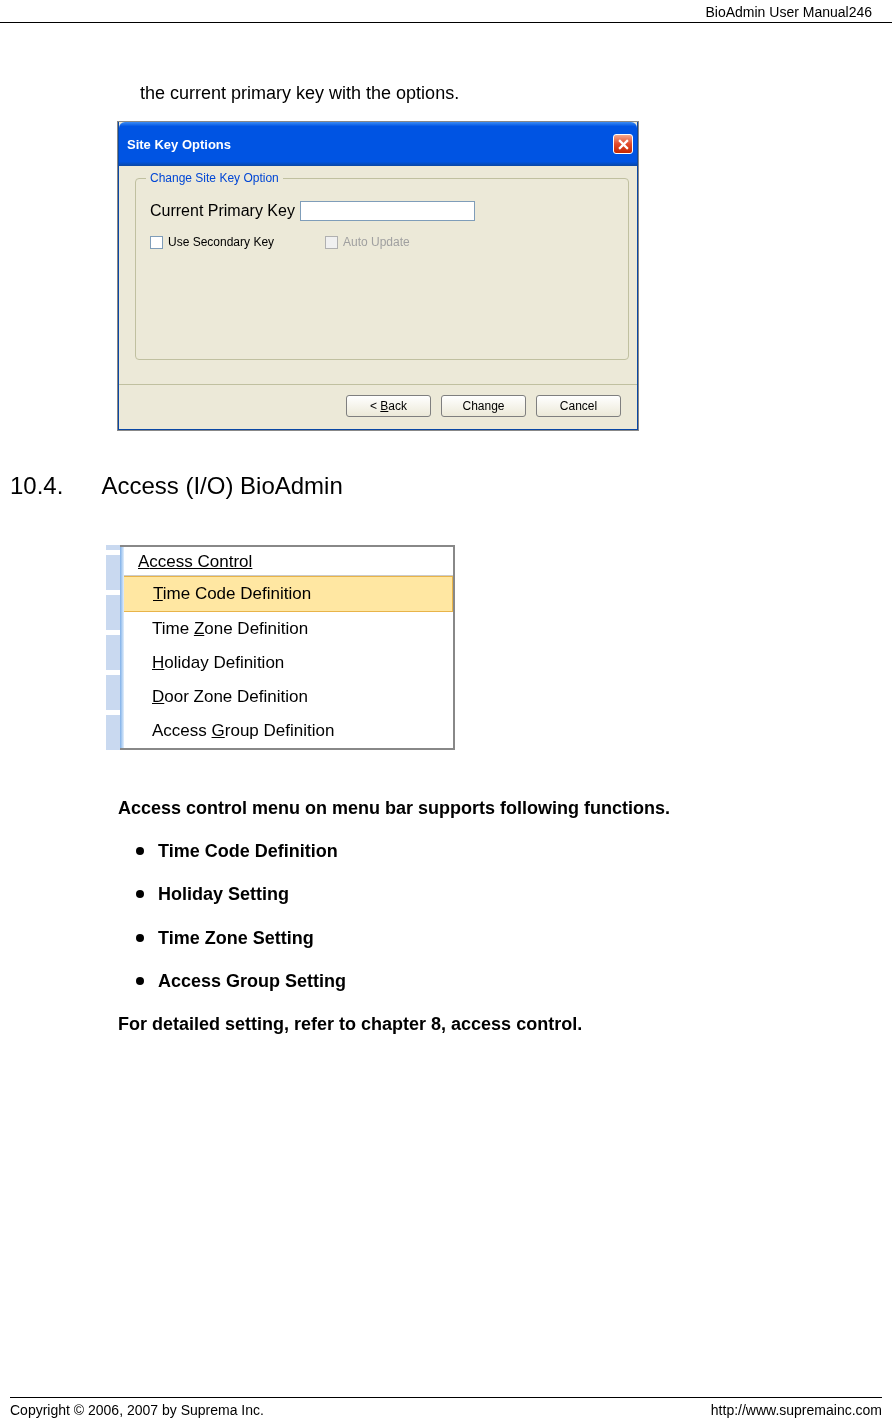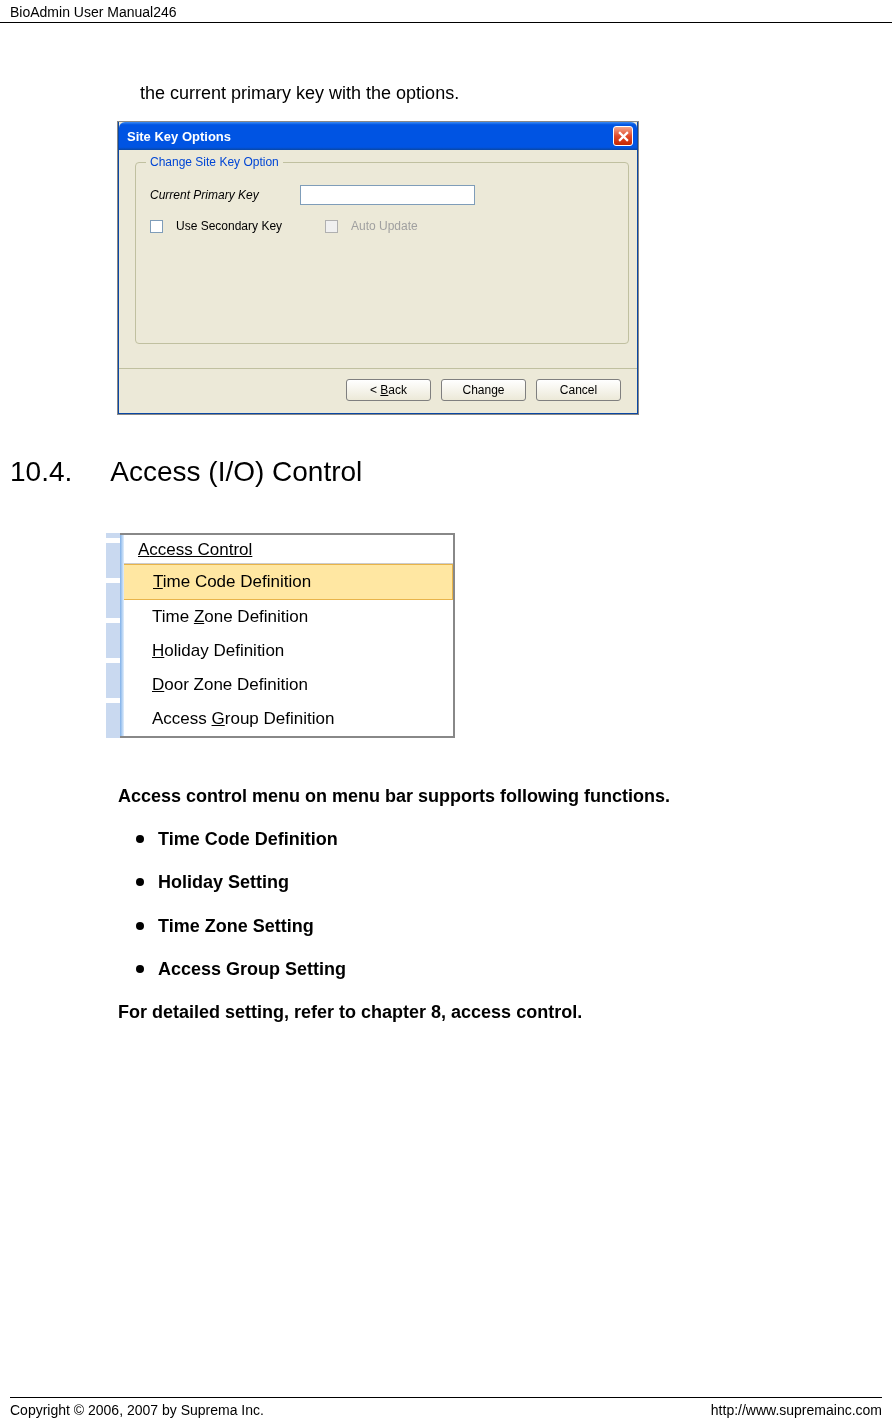--- a/index.html
+++ b/index.html
@@ -6,22 +6,22 @@
     body {
       font-family: Arial, sans-serif;
       width: 892px;
       height: 1426px;
       background: #fff;
       position: relative;
       color: #000;
     }
     .page-header {
       display: flex;
-      justify-content: flex-start;
-      padding: 4px 2px 2px 10px;
+      justify-content: flex-end;
+      padding: 4px 20px 2px 10px;
       font-size: 14px;
       border-bottom: 1px solid #000;
     }
     .page-footer {
       position: absolute;
       bottom: 8px;
       left: 10px;
       right: 10px;
       display: flex;
       justify-content: space-between;
@@ -40,21 +40,21 @@
       width: 520px;
       margin: 0 0 30px -22px;
       background: #ECE9D8;
       border: 1px solid #0A47A4;
       border-top: none;
       box-shadow: 0 0 0 1px #888;
       font-family: Tahoma, Arial, sans-serif;
       font-size: 12px;
     }
     .titlebar {
-      height: 28px;
+      height: 44px;
       background: linear-gradient(to bottom, #3B8CF5 0%, #0054E3 10%, #0054E3 90%, #0A47A4 100%);
       display: flex;
       align-items: center;
       justify-content: space-between;
       padding: 0 4px 0 8px;
       color: #fff;
       font-weight: bold;
       font-size: 13px;
       border-radius: 6px 6px 0 0;
     }
@@ -90,40 +90,38 @@
       color: #0046D5;
       font-size: 12px;
     }
     .form-row {
       display: flex;
       align-items: center;
       margin: 8px 0 14px 0;
     }
     .form-label {
       width: 150px;
-      font-size: 12px;
-      font-style: italic;
+      font-size: 16px;
     }
     .text-input {
       width: 175px;
       height: 20px;
       border: 1px solid #7F9DB9;
       background: #fff;
       font-size: 12px;
       padding: 0 3px;
     }
     .checkbox-row {
       display: flex;
       align-items: center;
     }
     .checkbox-wrap {
       display: flex;
       align-items: center;
       width: 175px;
-      gap: 8px;
     }
     .checkbox {
       width: 13px;
       height: 13px;
       border: 1px solid #7F9DB9;
       background: #fff;
       margin-right: 5px;
     }
     .checkbox.disabled {
       border-color: #B0B0B0;
@@ -150,21 +148,21 @@
       font-size: 12px;
       cursor: pointer;
       padding: 0 10px;
     }
     .btn-underline { text-decoration: underline; }
     
     .section-heading {
       display: flex;
       gap: 38px;
       padding: 12px 0 0 10px;
-      font-size: 28px;
+      font-size: 24px;
       margin-bottom: 45px;
     }
     
     .menu-wrap {
       margin: 0 0 30px 118px;
       width: 337px;
       background: #fff;
       border: 2px solid #888;
       font-family: Tahoma, Arial, sans-serif;
       position: relative;
@@ -282,21 +280,21 @@
     <div class="dialog-buttons">
       <button class="xp-btn"><span>&lt; </span><span class="btn-underline">B</span><span>ack</span></button>
       <button class="xp-btn">Change</button>
       <button class="xp-btn">Cancel</button>
     </div>
   </div>
 </div>
 
 <div class="section-heading">
   <span>10.4.</span>
-  <span>Access (I/O) Control</span>
+  <span>Access (I/O) BioAdmin</span>
 </div>
 
 <div class="menu-wrap">
   <div class="menu-title">
     <span class="mi-underline">A</span><span>ccess Control</span>
   </div>
   <div class="menu-popup">
     <div class="menu-item highlighted">
       <span></span><span class="mi-underline">T</span><span>ime Code Definition</span>
     </div>

